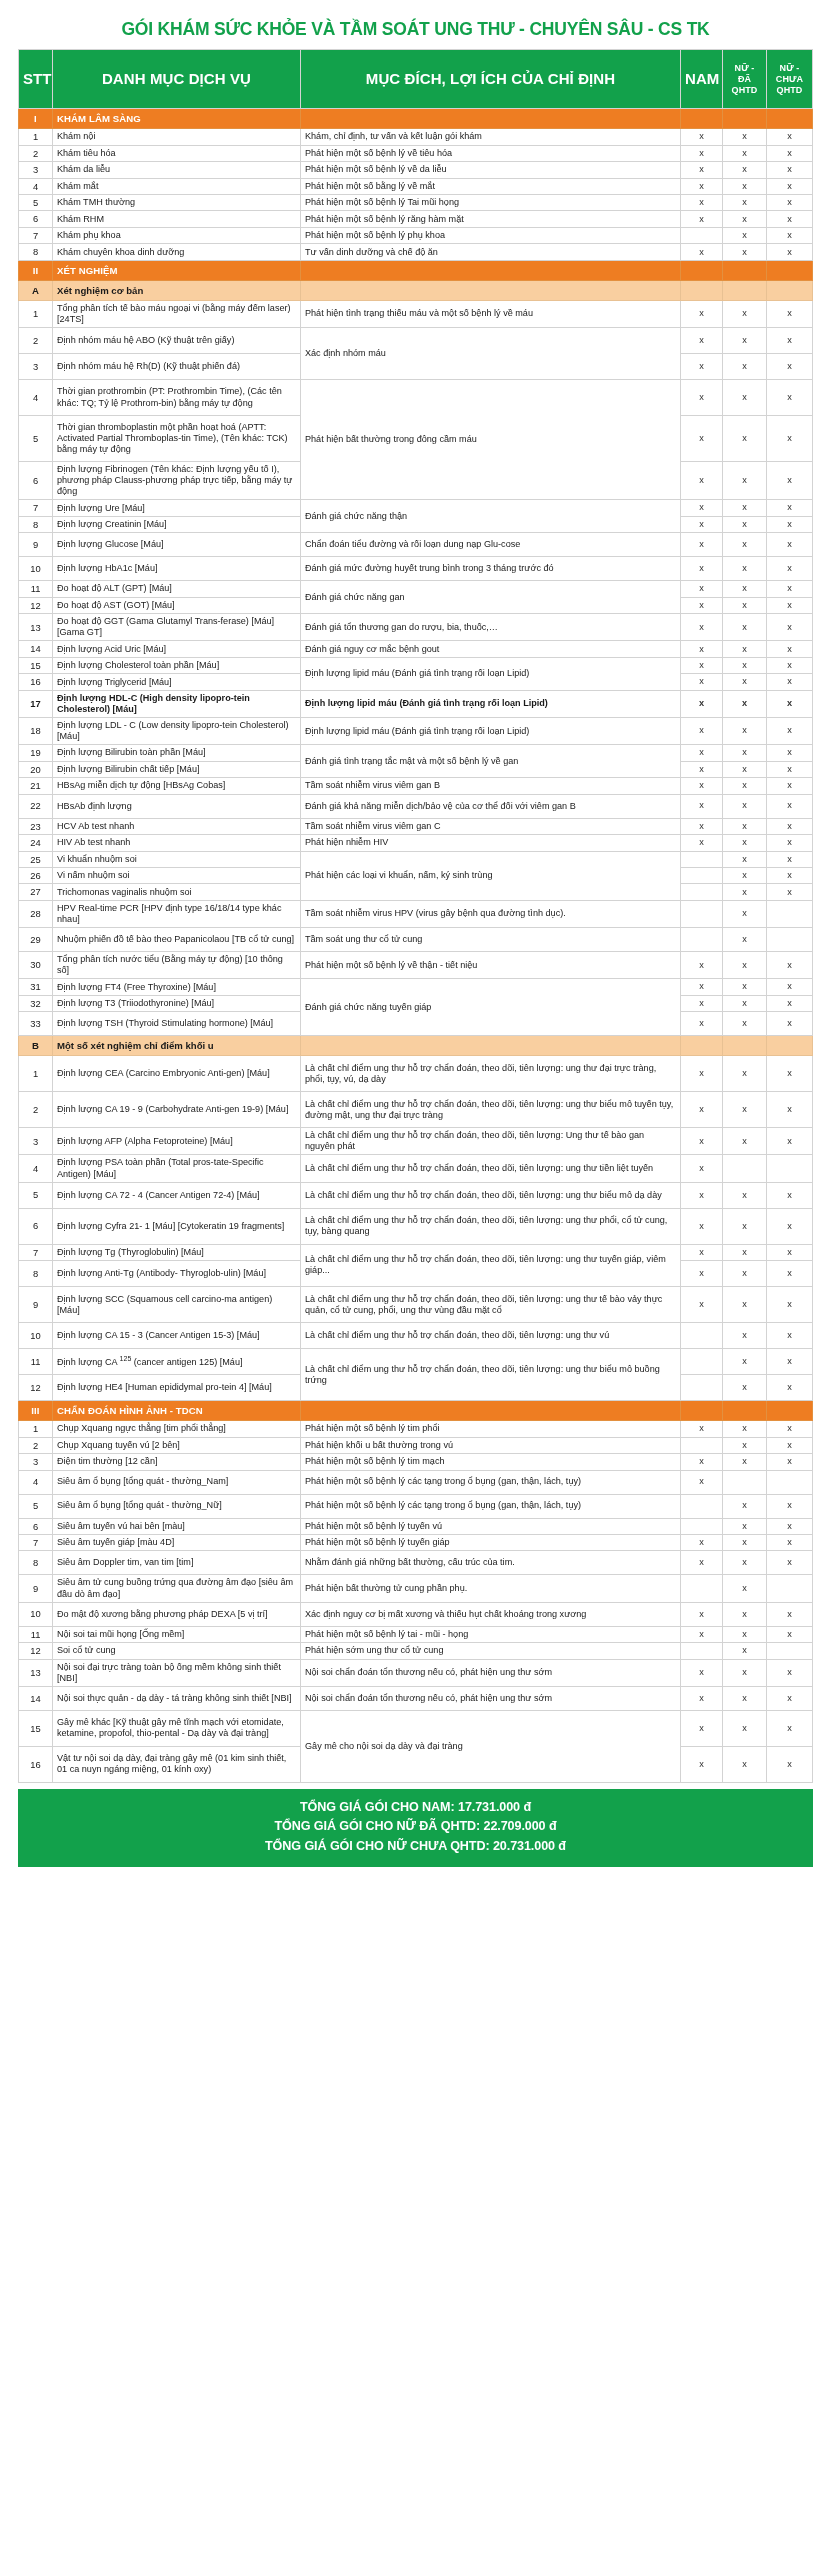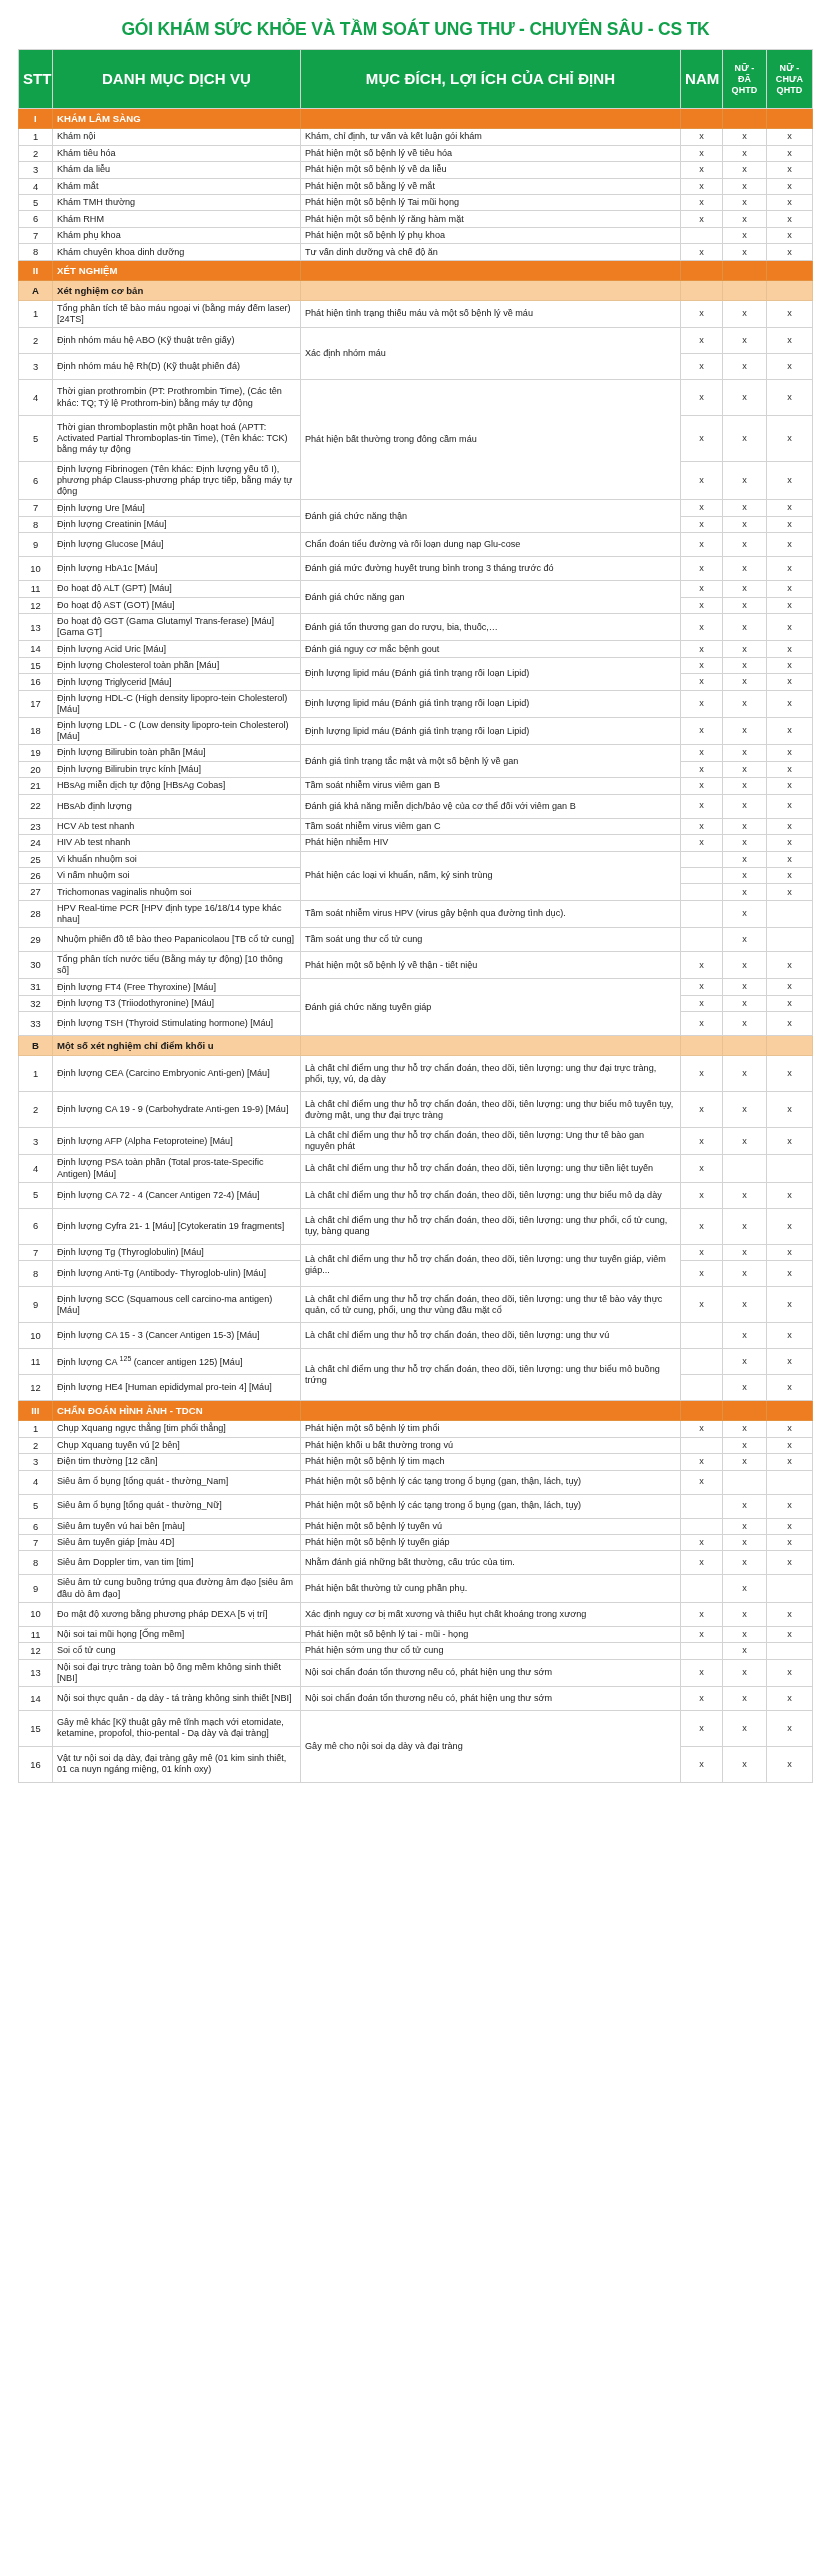--- a/index.html
+++ b/index.html
@@ -340,21 +340,21 @@
           <td class="mark">x</td>
           <td class="mark">x</td>
         </tr>
         <tr style="height: 13px;">
           <td class="num">16</td>
           <td class="name">Định lượng Triglycerid [Máu]</td>
           <td class="mark">x</td>
           <td class="mark">x</td>
           <td class="mark">x</td>
         </tr>
-        <tr style="height: 24px;">
+        <tr style="height: 24px; font-weight: bold;">
           <td class="num">17</td>
           <td class="name">Định lượng HDL-C (High density lipopro-tein Cholesterol) [Máu]</td>
           <td class="purpose">Định lượng lipid máu (Đánh giá tình trạng rối loạn Lipid)</td>
           <td class="mark">x</td>
           <td class="mark">x</td>
           <td class="mark">x</td>
         </tr>
         <tr style="height: 24px; margin-left: 45px;">
           <td class="num">18</td>
           <td class="name">Định lượng LDL - C (Low density lipopro-tein Cholesterol) [Máu]</td>
@@ -366,21 +366,21 @@
         <tr style="height: 13px;">
           <td class="num">19</td>
           <td class="name">Định lượng Bilirubin toàn phần [Máu]</td>
           <td class="purpose" rowspan="2">Đánh giá tình trạng tắc mật và một số bệnh lý về gan</td>
           <td class="mark">x</td>
           <td class="mark">x</td>
           <td class="mark">x</td>
         </tr>
         <tr style="height: 13px;">
           <td class="num">20</td>
-          <td class="name">Định lượng Bilirubin trực kính [Máu]</td>
+          <td class="name">Định lượng Bilirubin chất tiếp [Máu]</td>
           <td class="mark">x</td>
           <td class="mark">x</td>
           <td class="mark">x</td>
         </tr>
         <tr style="height: 13px;">
           <td class="num">21</td>
           <td class="name">HBsAg miễn dịch tự động [HBsAg Cobas]</td>
           <td class="purpose">Tầm soát nhiễm virus viêm gan B</td>
           <td class="mark">x</td>
           <td class="mark">x</td>
@@ -711,14 +711,19 @@
         <tr style="height: 36px;">
           <td class="num">16</td>
           <td class="name">Vật tư nội soi dạ dày, đại tràng gây mê (01 kim sinh thiết, 01 ca nuyn ngáng miệng, 01 kính oxy)</td>
           <td class="mark">x</td>
           <td class="mark">x</td>
           <td class="mark">x</td>
         </tr>
       </tbody>
   </table>
 
+  <div class="totals">
+    <div>TỔNG GIÁ GÓI CHO NAM: 17.731.000 đ</div>
+    <div>TỔNG GIÁ GÓI CHO NỮ ĐÃ QHTD: 22.709.000 đ</div>
+    <div>TỔNG GIÁ GÓI CHO NỮ CHƯA QHTD: 20.731.000 đ</div>
+  </div>
 
 </div>
 
 </body></html>

